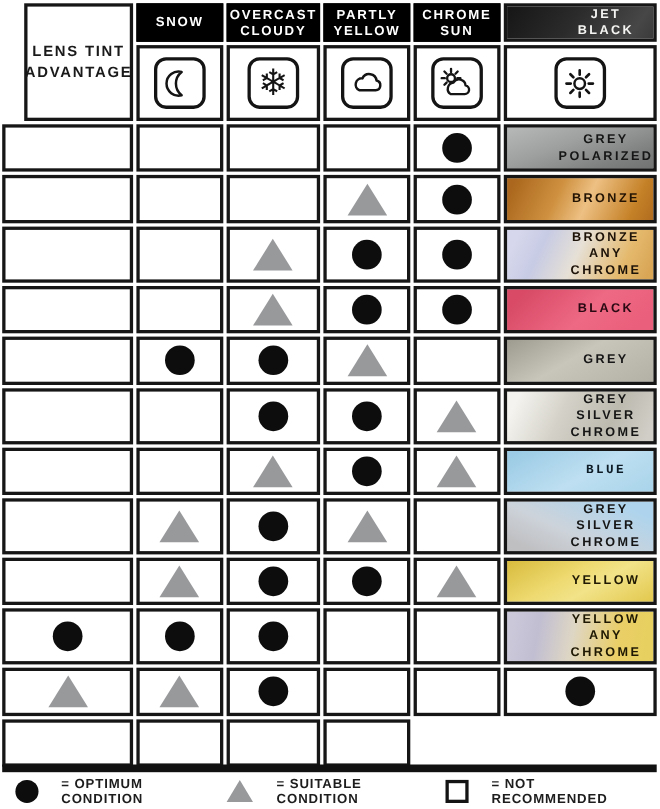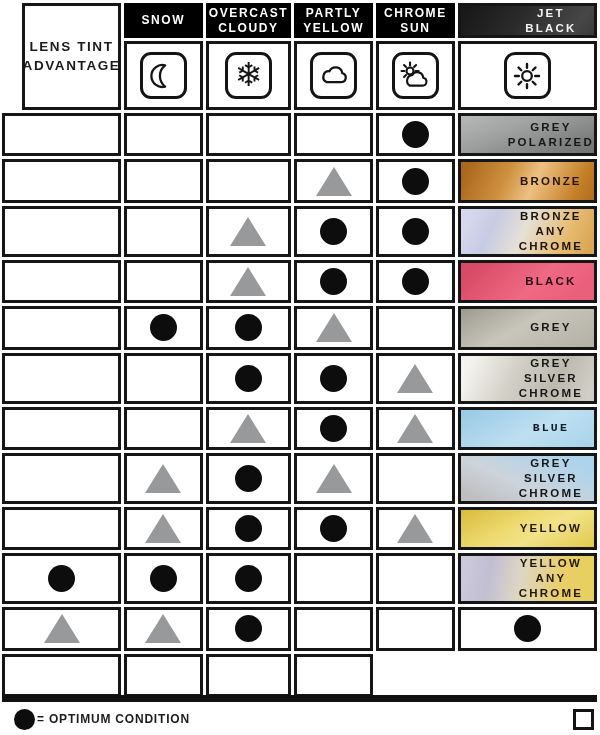--- a/index.html
+++ b/index.html
@@ -40,21 +40,21 @@
   .dot{width:27px;height:27px;border-radius:50%;background:#0d0d0d;}
   .tri{
     width:0;height:0;border-left:18px solid transparent;border-right:18px solid transparent;
     border-bottom:29px solid #97999b;
   }
   #bottom-bar{position:absolute;left:2px;top:695px;width:595px;height:7px;background:#111;}
   #legend{
     position:absolute;left:14px;top:704px;width:580px;height:30px;
     display:flex;align-items:center;justify-content:space-between;
   }
-  .legend-item{display:flex;align-items:center;gap:2px;}
+  .legend-item{display:flex;align-items:center;gap:21px;}
   .legend-item .lbl{font-size:12px;font-weight:700;letter-spacing:0.8px;color:#1d1d1d;}
   .legend-dot{width:21px;height:21px;border-radius:50%;background:#0d0d0d;}
   .legend-tri{width:0;height:0;border-left:12px solid transparent;border-right:12px solid transparent;border-bottom:20px solid #97999b;}
   .legend-sq{width:15px;height:15px;border:3px solid #141414;background:#fff;}
 </style>
 </head>
 <body>
 
 <div id="grid">
   <div class="cell corner">LENS TINT
@@ -257,15 +257,20 @@
   </div>
 
 <div id="bottom-bar"></div>
 
 <div id="legend">
   <div class="legend-item">
     <span class="legend-dot"></span>
     <span class="lbl">= OPTIMUM CONDITION</span>
   </div>
   <div class="legend-item">
+    <span class="legend-tri"></span>
+    <span class="lbl">= SUITABLE CONDITION</span>
+  </div>
+  <div class="legend-item">
     <span class="legend-sq"></span>
+    <span class="lbl">= NOT RECOMMENDED</span>
   </div>
 </div>
 
 </body></html>

